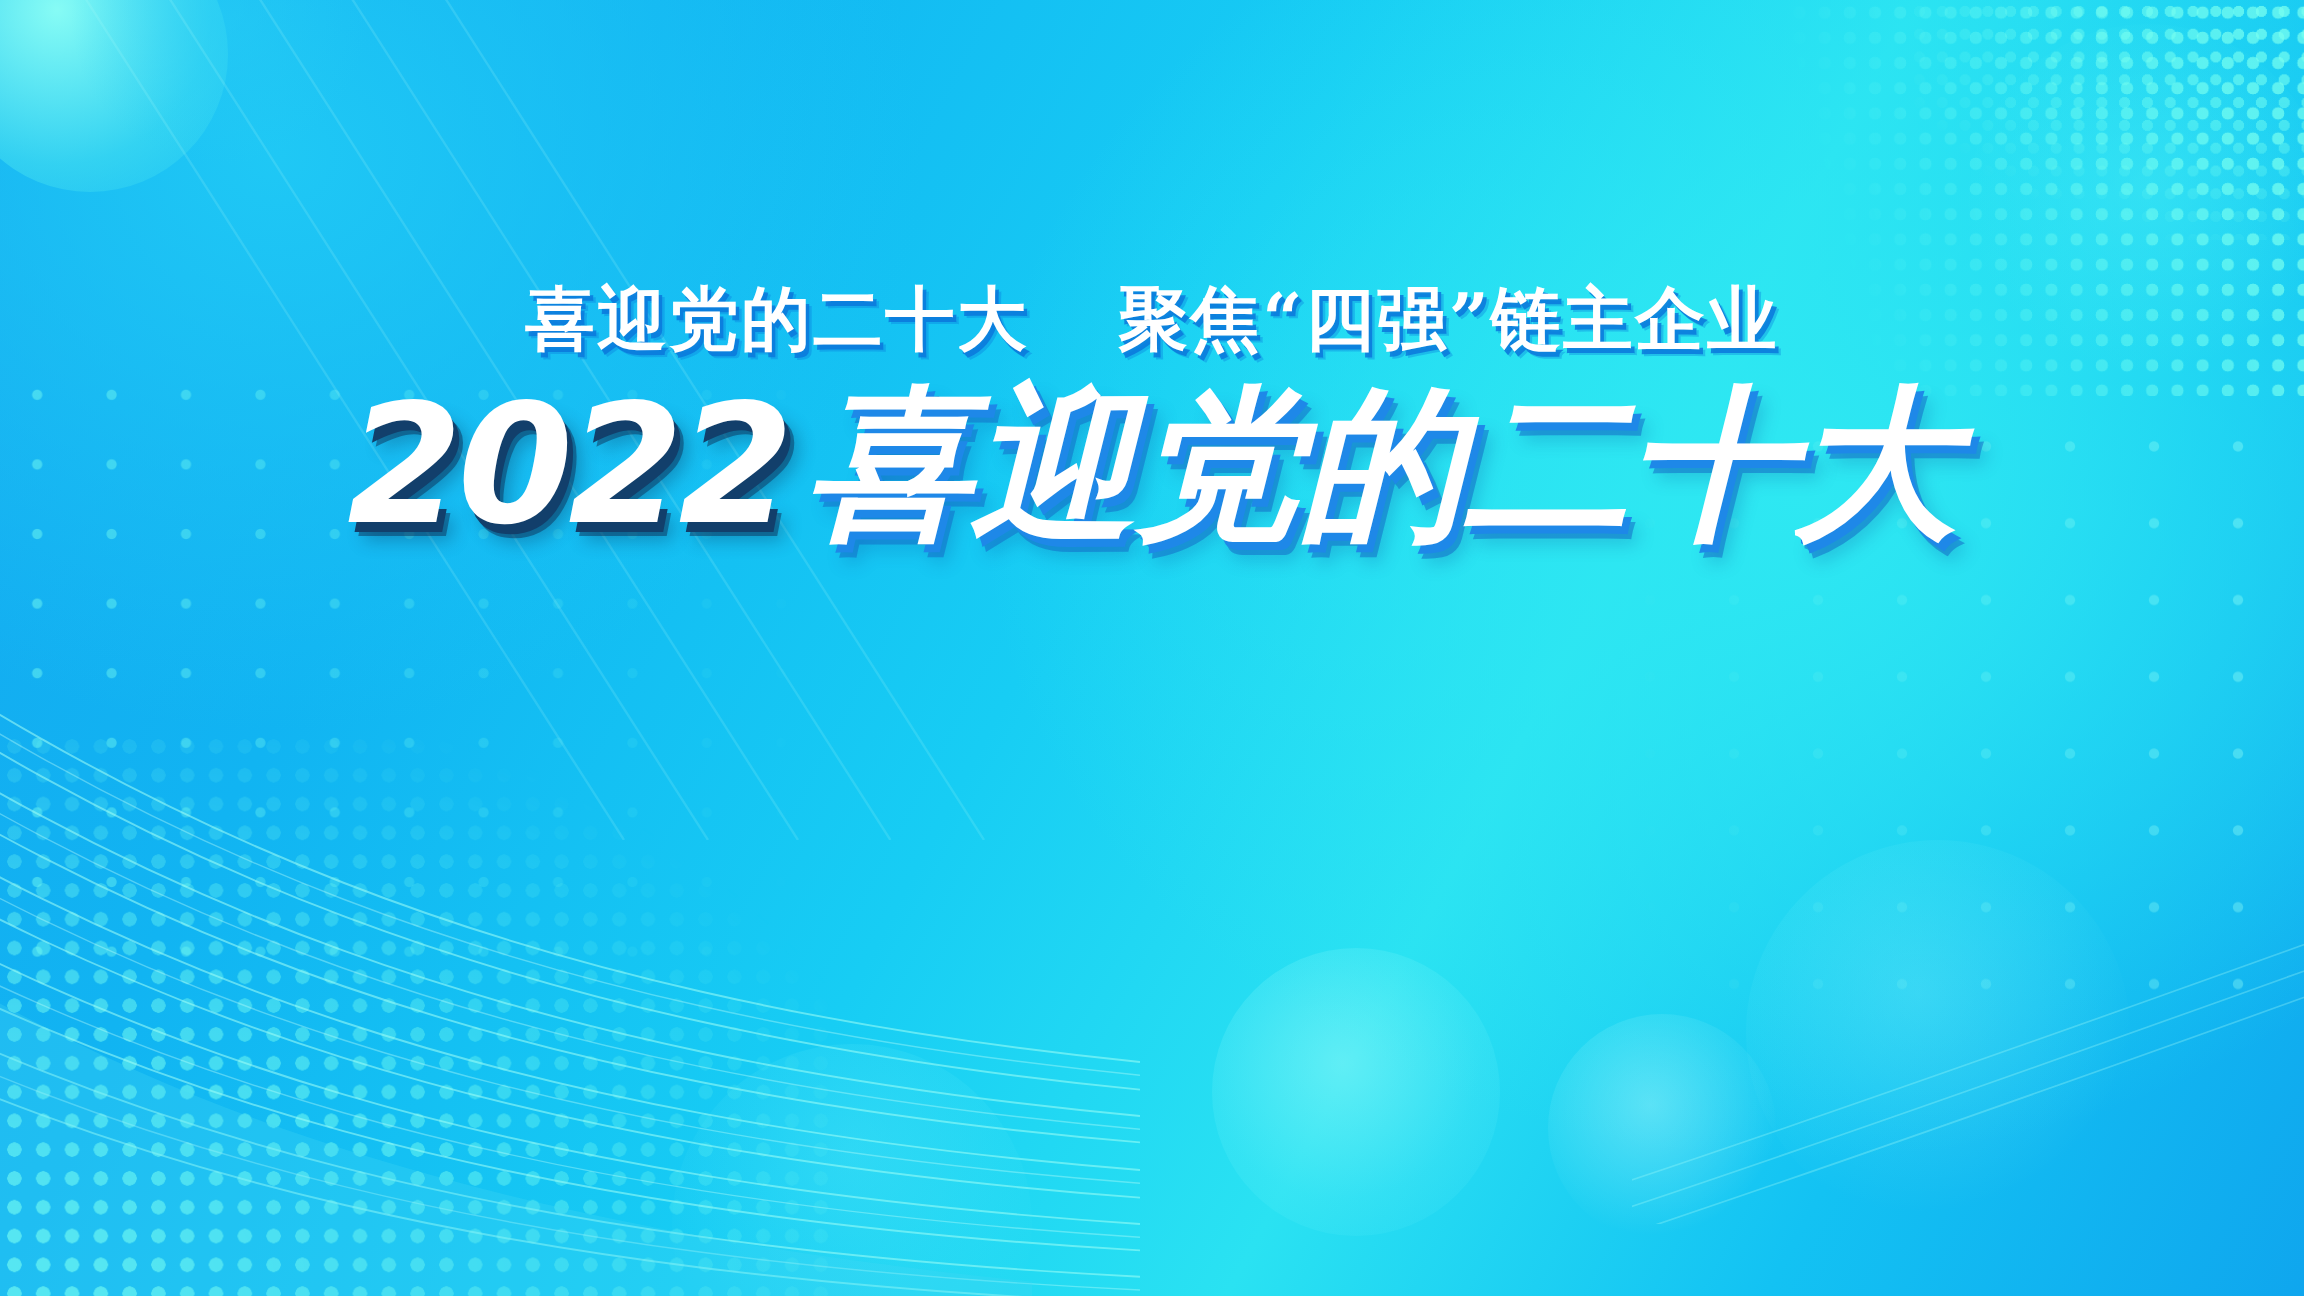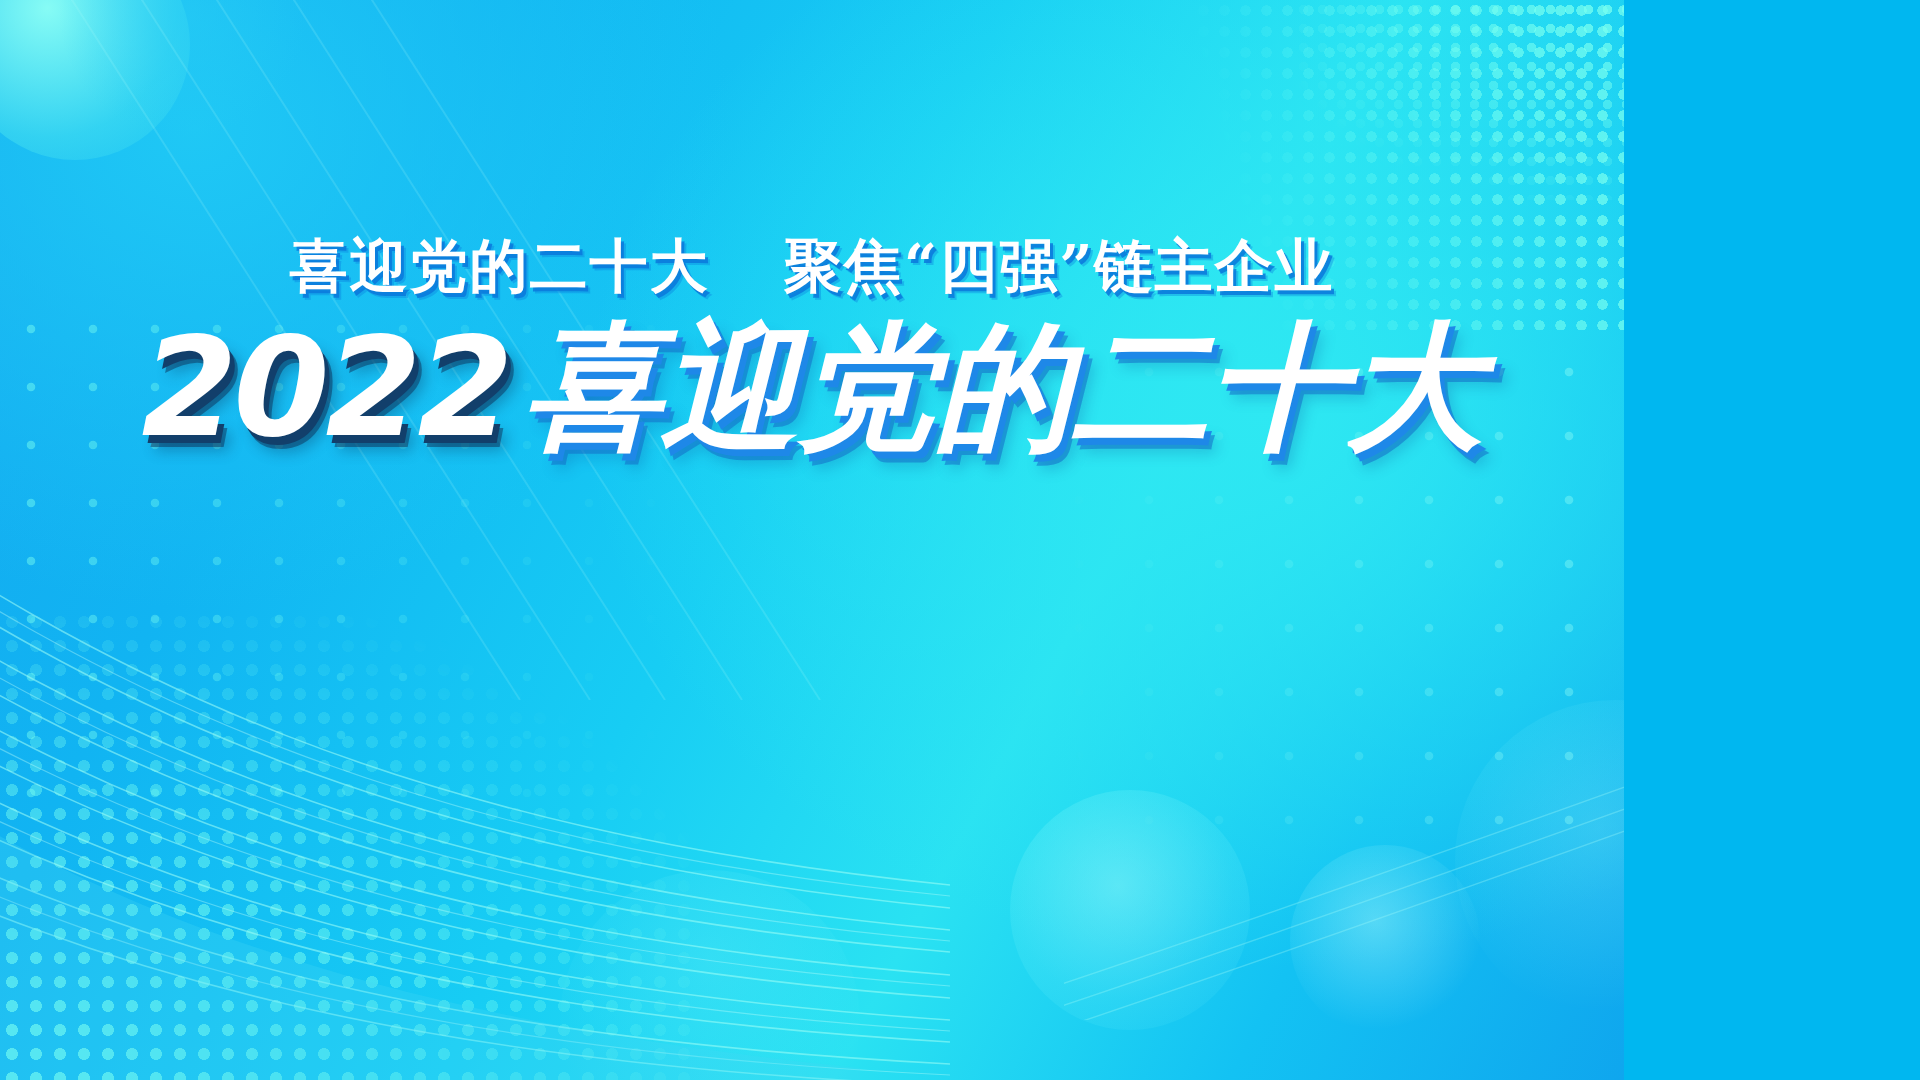--- a/index.html
+++ b/index.html
@@ -6,21 +6,21 @@
 
   html, body {
     width:1920px; height:1080px;
     overflow:hidden;
     background:#00b7f0;
     font-family:"Liberation Sans", sans-serif;
   }
 
   #banner {
     position:relative;
-    width:1624px; height:1080px;
+    width:1920px; height:1080px;
     overflow:hidden;
     background:
       radial-gradient(ellipse 1100px 900px at 78% 38%, #2ee8f2 0%, rgba(46,232,242,0) 62%),
       radial-gradient(ellipse 900px 800px at 12% 12%, #1fc8f5 0%, rgba(31,200,245,0) 60%),
       linear-gradient(118deg, #15a8f0 0%, #11b4f2 22%, #17cdf4 46%, #2ae2f2 64%, #13c2f3 82%, #0fa6ee 100%);
   }
 
   
   .layer { position:absolute; inset:0; pointer-events:none; }
 

